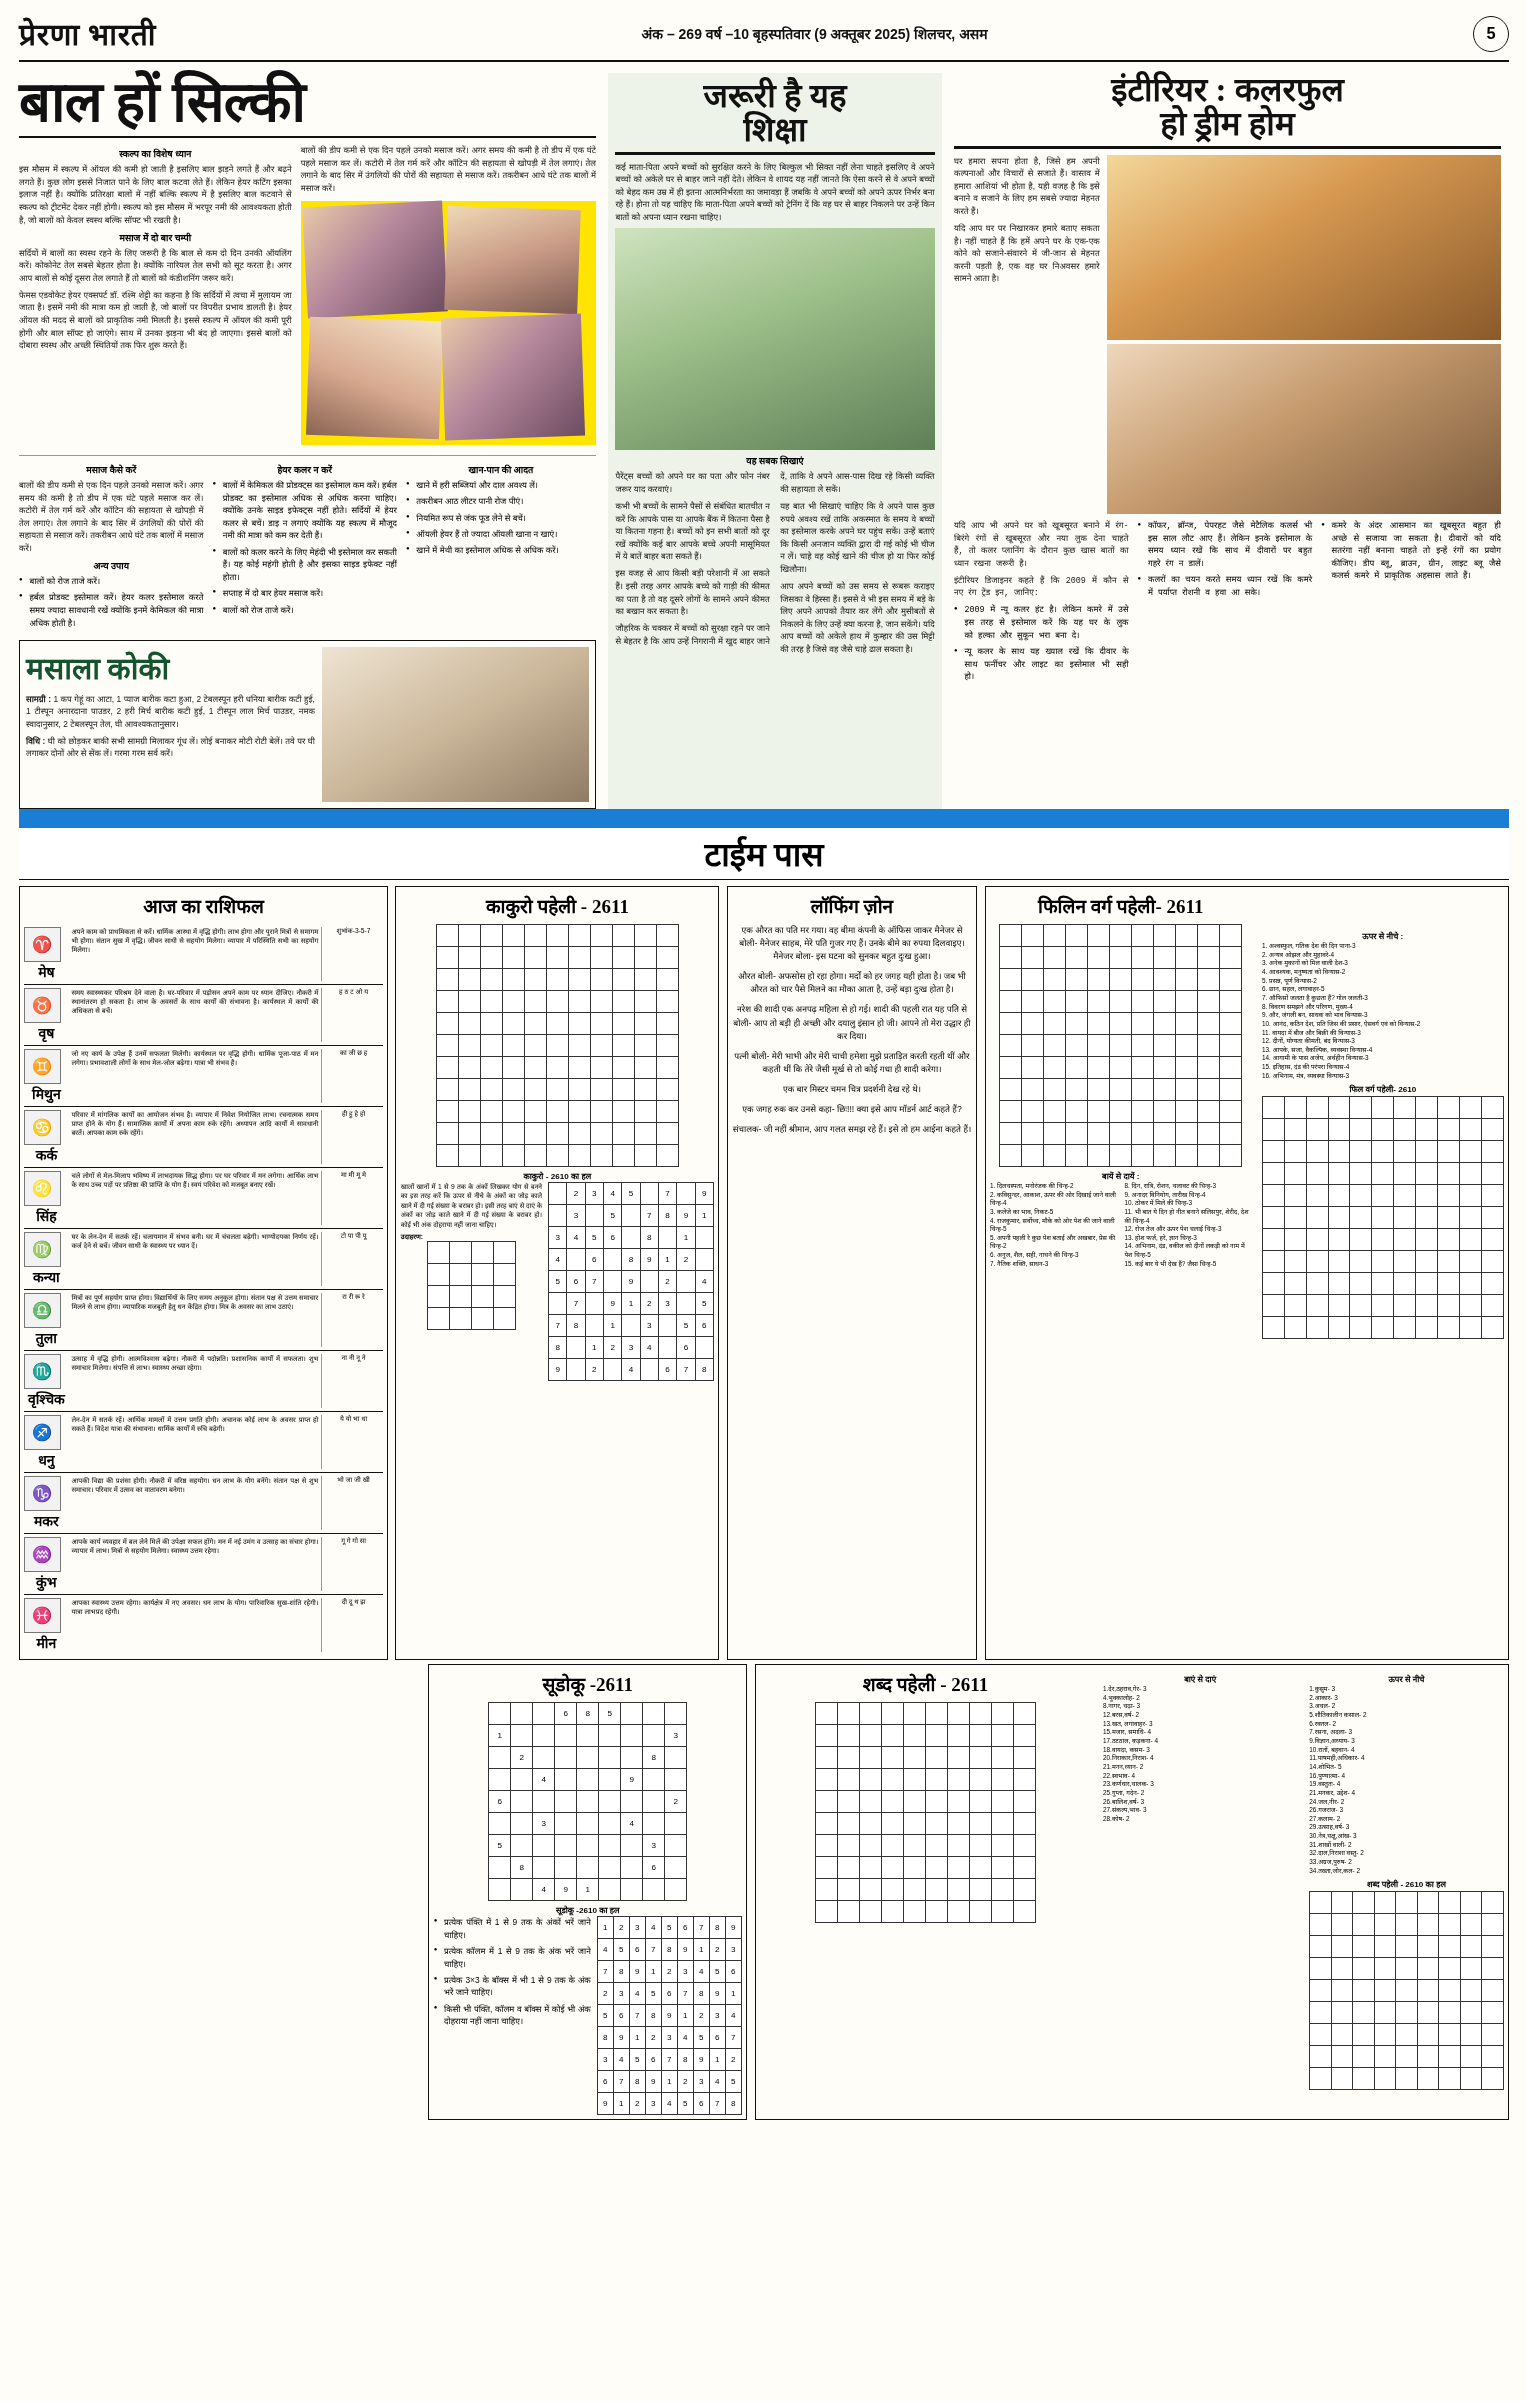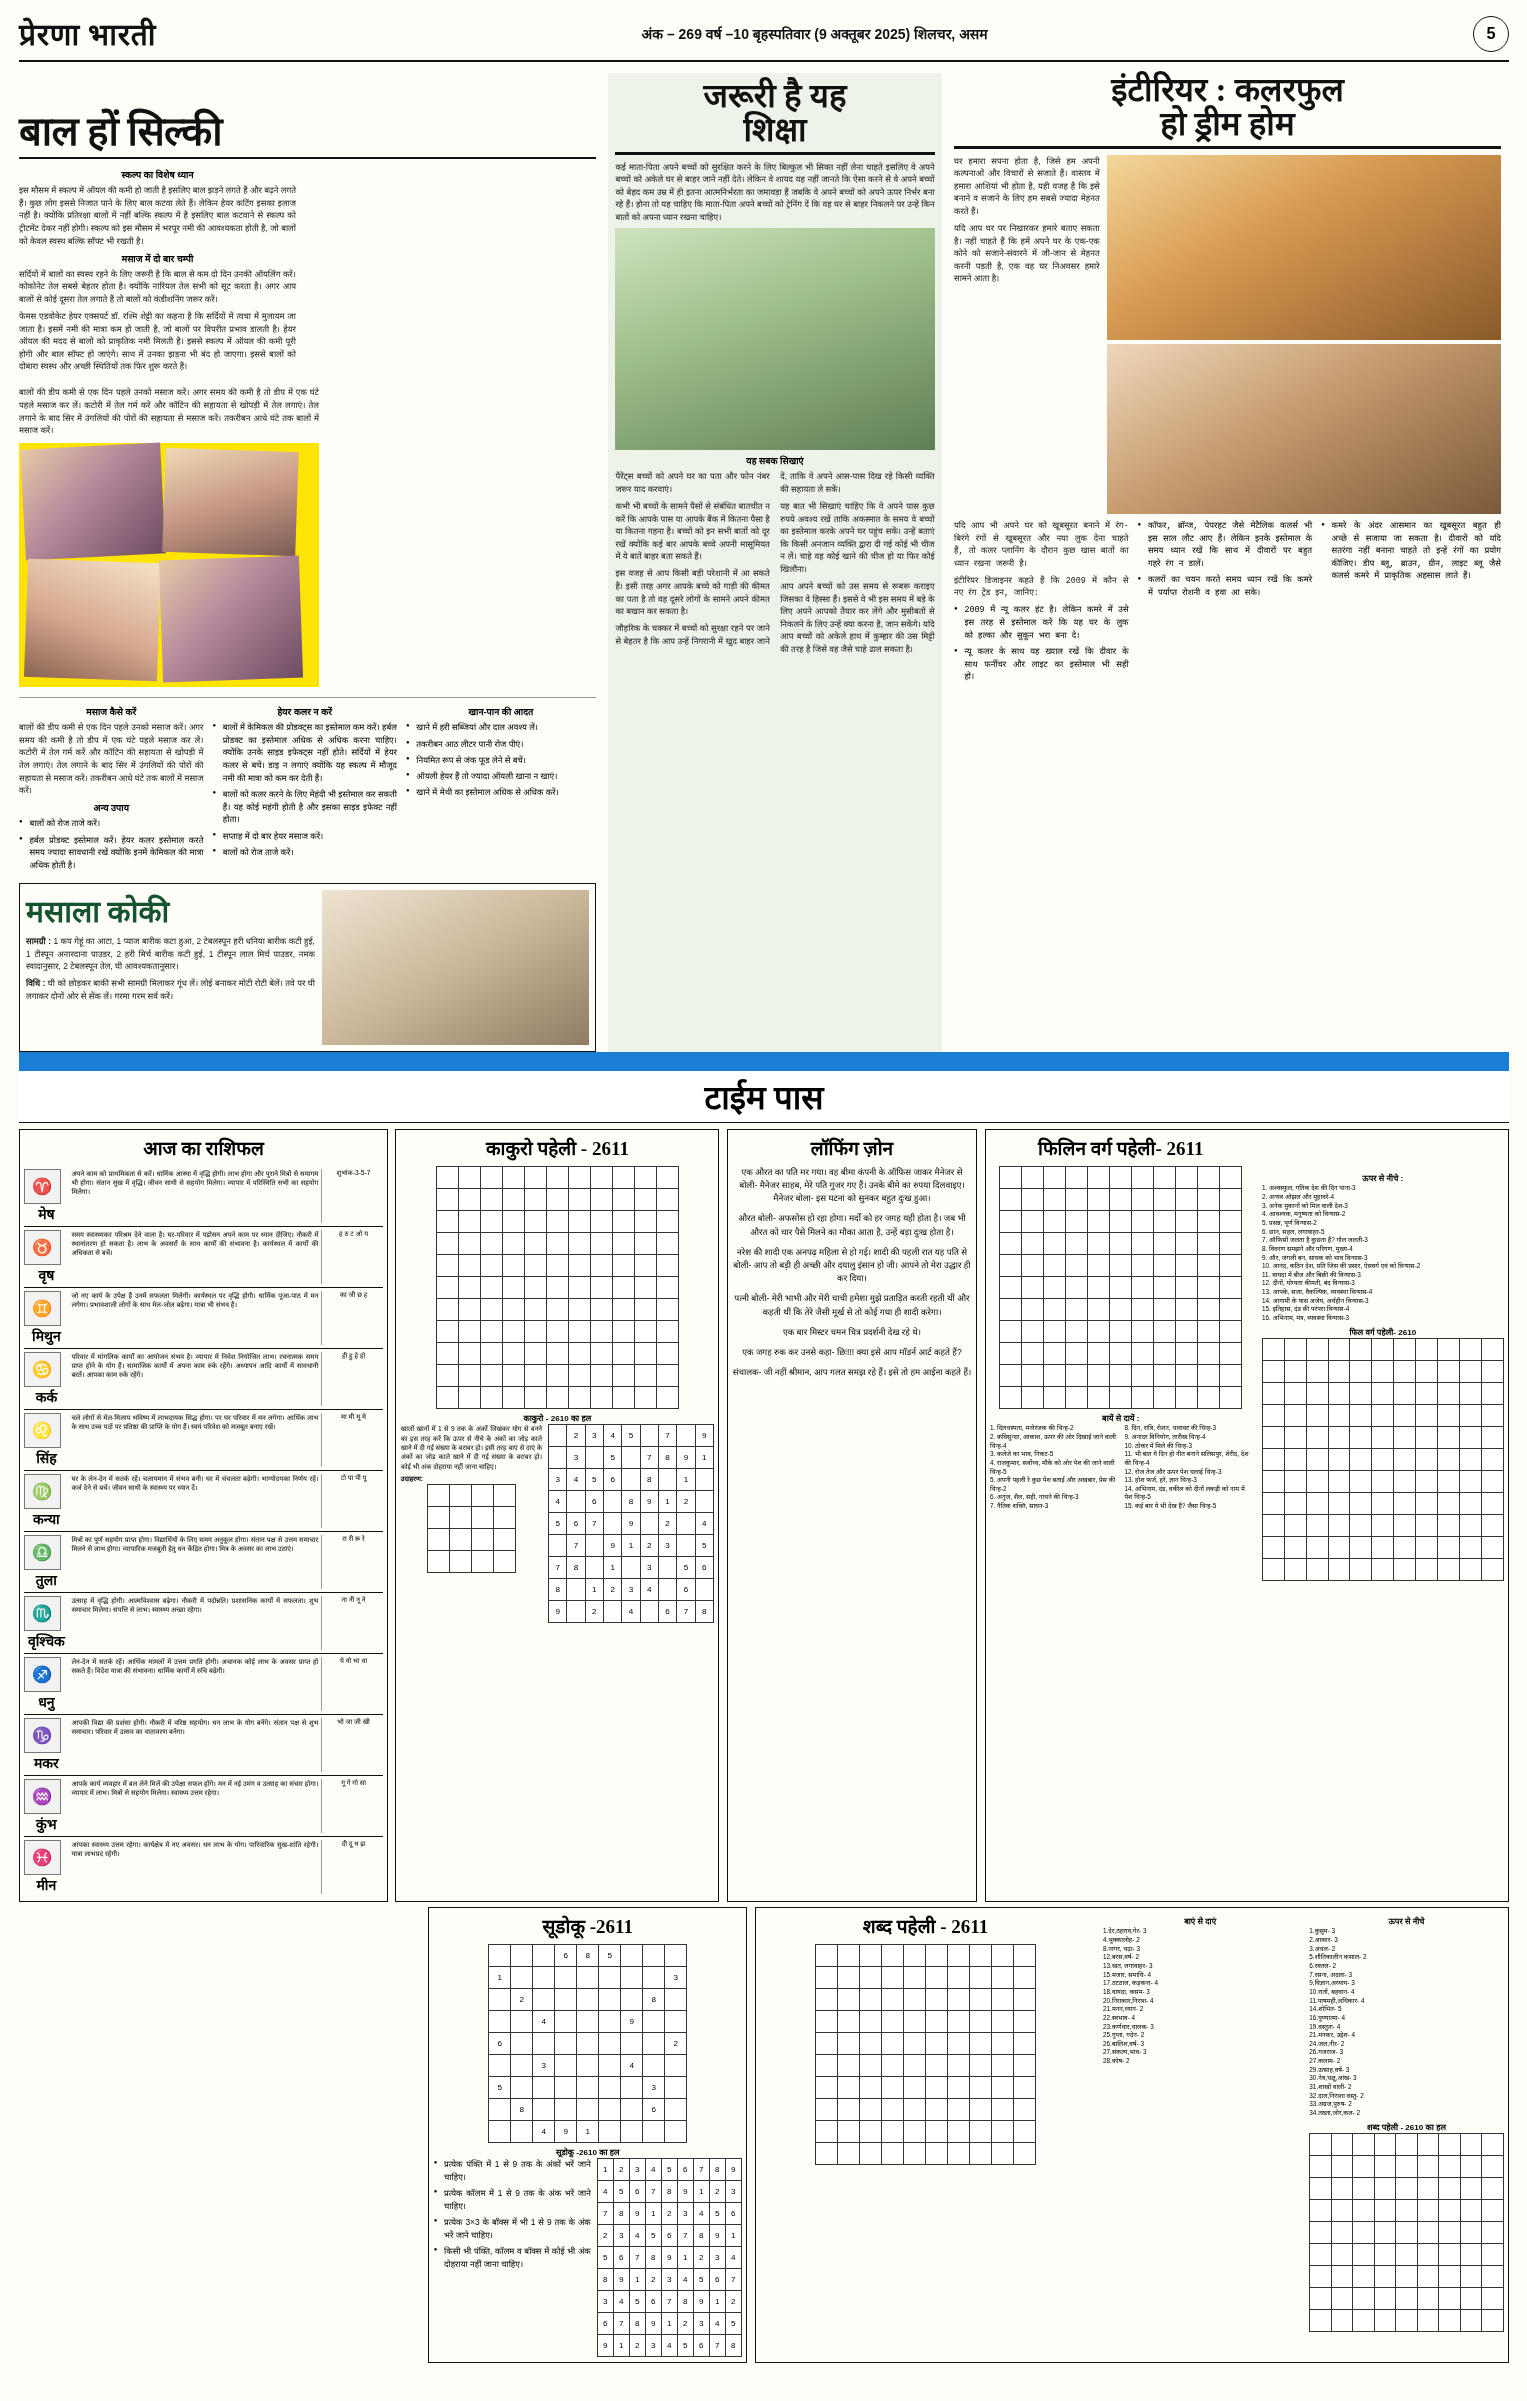--- a/index.html
+++ b/index.html
@@ -15,21 +15,21 @@
   .issue{font-size:14px;font-weight:bold;color:#111;text-align:center;flex:1;}
   .pageno{width:34px;height:34px;border:1.5px solid #111;border-radius:50%;display:flex;align-items:center;justify-content:center;font-size:16.3px;font-weight:bold;}
   
   .upper{display:flex;gap:12px;margin-top:10.4px;}
   .col-a{width:577px;}
   .col-b{width:334px;background:#eef3ea;padding:6px 7.4px;box-sizing:border-box;}
   .col-c{width:547px;}
   .headline{
     font-family:"Liberation Serif",serif;font-weight:bold;color:#111;line-height:1.05;
   }
-  .h-silky{font-size:40px;letter-spacing:-0.7px;margin-top:38px;}
+  .h-silky{font-size:56px;letter-spacing:-0.7px;}
   .h-mid{font-size:33px;text-align:center;}
   .h-right{font-size:33px;text-align:center;}
   .rule{height:2.2px;background:#111;margin:4.4px 0 6px;}
   .thinrule{height:0.7px;background:#999;margin:4.4px 0;}
   .sub{font-size:9.2px;font-weight:bold;text-align:center;margin:3px 0;}
   .body-txt{font-size:8.4px;line-height:1.5;text-align:justify;color:#1a1a1a;}
   .cols2{column-count:2;column-gap:10.4px;}
   .cols2 p,.body-txt p{margin:0 0 4.4px;}
   .bullets{list-style:none;margin:0;padding:0;}
   .bullets li{font-size:8.4px;line-height:1.5;margin-bottom:3.7px;padding-left:10.4px;position:relative;text-align:justify;}
@@ -95,21 +95,21 @@
     <div class="issue">अंक – 269 वर्ष –10  बृहस्पतिवार (9 अक्तूबर 2025) शिलचर, असम</div>
     <div class="pageno">5</div>
   </div>
 
   <div class="upper">
 
     <div class="col-a">
       <div class="headline h-silky">बाल हों सिल्की</div>
       <div class="rule"></div>
 
-      <div style="display:flex;gap:9px;flex-direction:column;">
+      <div style="display:flex;gap:9px;">
         <div style="width:48%;">
           <div class="sub">स्कल्प का विशेष ध्यान</div>
           <div class="body-txt">
             <p>इस मौसम में स्कल्प में ऑयल की कमी हो जाती है इसलिए बाल झड़ने लगते हैं और बढ़ने लगते हैं। कुछ लोग इससे निजात पाने के लिए बाल कटवा लेते हैं। लेकिन हेयर कटिंग इसका इलाज नहीं है। क्योंकि प्रतिरक्षा बालों में नहीं बल्कि स्कल्प में है इसलिए बाल कटवाने से स्कल्प को ट्रीटमेंट देकर नहीं होगी। स्कल्प को इस मौसम में भरपूर नमी की आवश्यकता होती है, जो बालों को केवल स्वस्थ बल्कि सॉफ्ट भी रखती है।</p>
           </div>
           <div class="sub">मसाज में दो बार चम्पी</div>
           <div class="body-txt">
             <p>सर्दियों में बालों का स्वस्थ रहने के लिए जरूरी है कि बाल से कम दो दिन उनकी ऑयलिंग करें। कोकोनेट तेल सबसे बेहतर होता है। क्योंकि नारियल तेल सभी को सूट करता है। अगर आप बालों से कोई दूसरा तेल लगाते हैं तो बालों को कंडीशनिंग जरूर करें।</p>
             <p>फेमस एडवोकेट हेयर एक्सपर्ट डॉ. रश्मि शेट्टी का कहना है कि सर्दियों में त्वचा में मुलायम जा जाता है। इसमें नमी की मात्रा कम हो जाती है, जो बालों पर विपरीत प्रभाव डालती है। हेयर ऑयल की मदद से बालों को प्राकृतिक नमी मिलती है। इससे स्कल्प में ऑयल की कमी पूरी होगी और बाल सॉफ्ट हो जाएंगे। साथ में उनका झड़ना भी बंद हो जाएगा। इससे बालों को दोबारा स्वस्थ और अच्छी स्थितियों तक फिर शुरू करते हैं।</p>
           </div>

